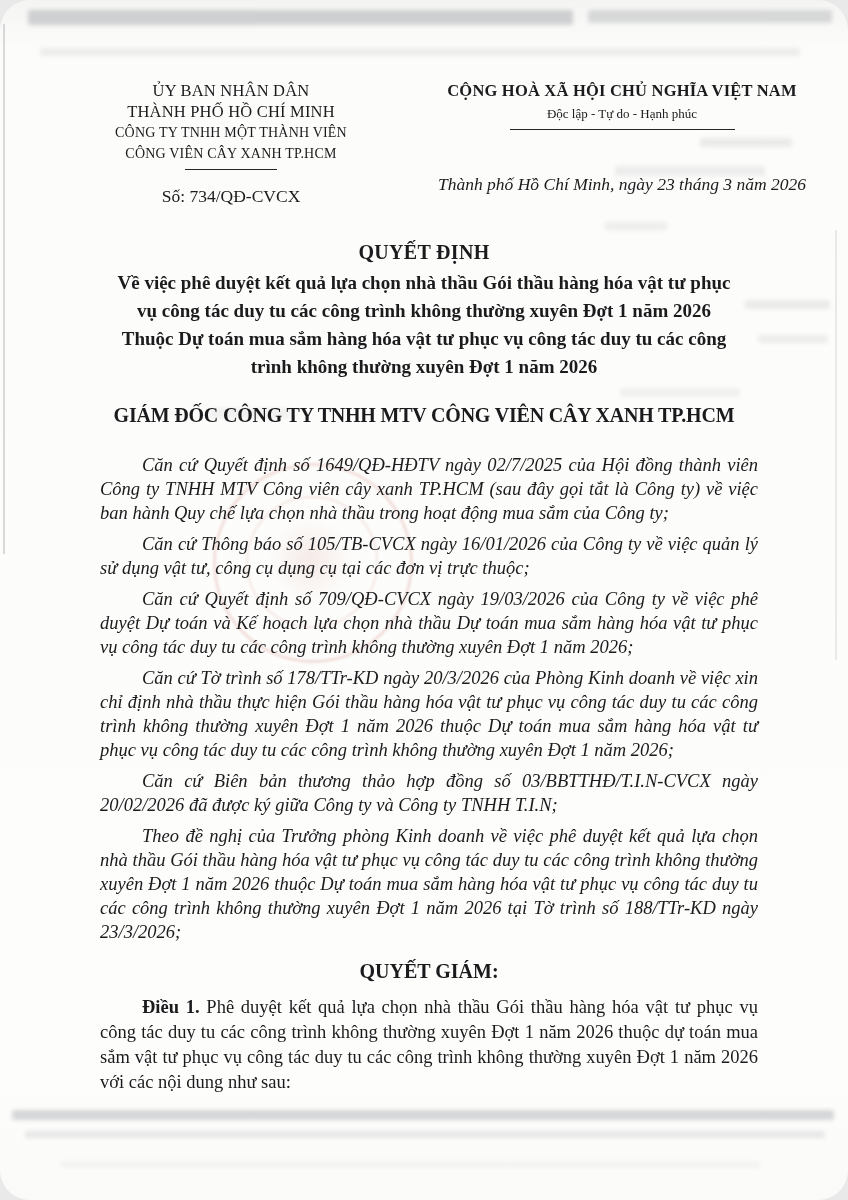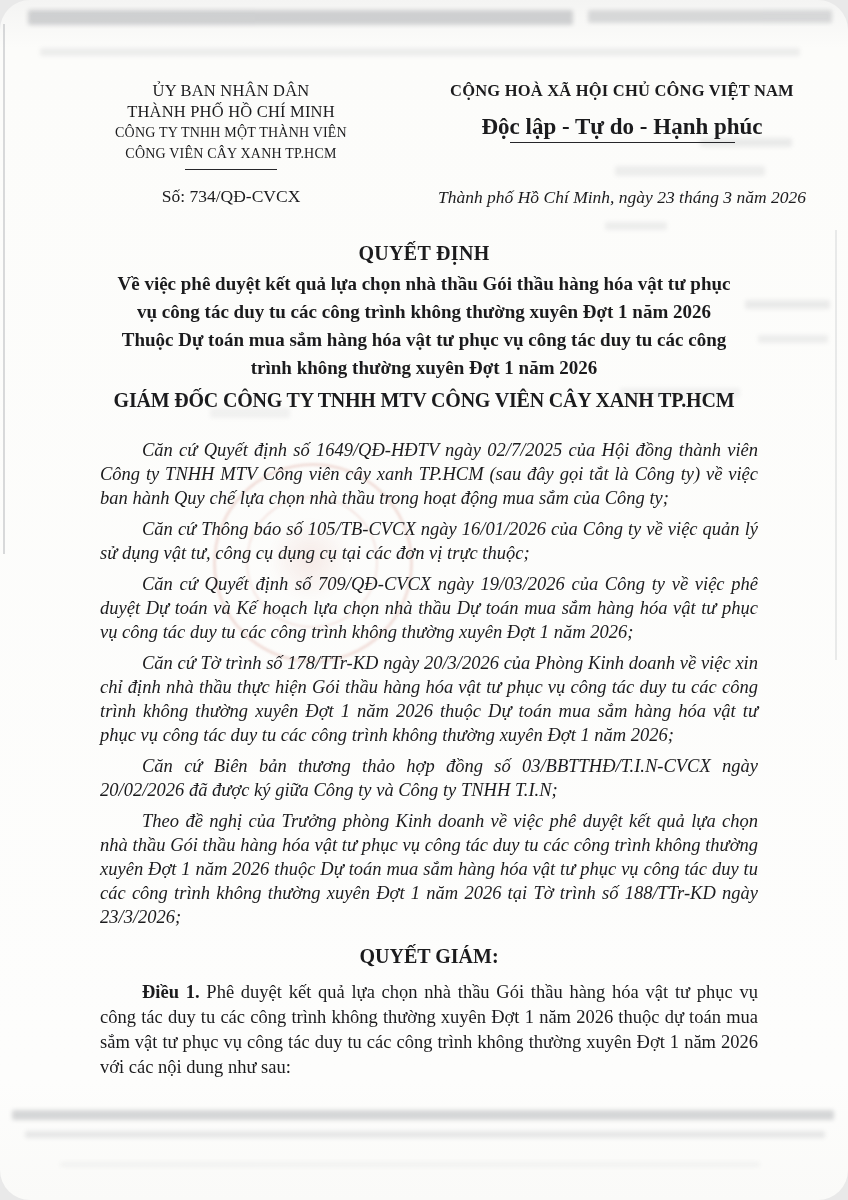--- a/index.html
+++ b/index.html
@@ -16,28 +16,28 @@
   .content{position:absolute;inset:0;padding-top:80px;}
   
   .header-row{display:flex;justify-content:space-between;padding:0 6px 0 66px;}
   .org-block{width:330px;text-align:center;}
   .org-line{font-size:16.5px;line-height:21px;letter-spacing:.2px;}
   .org-line.bold{font-weight:normal;font-size:14px;}
   .org-rule{width:92px;border-top:1.6px solid #26262a;margin:5px auto 0;}
   .doc-number{font-size:17.5px;margin-top:16px;}
   .nat-block{width:440px;text-align:center;}
   .nat-country{font-weight:bold;font-size:16.5px;line-height:22px;letter-spacing:.2px;}
-  .nat-motto{font-weight:bold;font-size:23px;line-height:22px;margin-top:14px;}
+  .nat-motto{font-weight:normal;font-size:13px;line-height:22px;margin-top:1px;}
   .nat-rule{width:225px;border-top:1.6px solid #26262a;margin:4px auto 0;}
   .dateline{font-style:italic;font-size:17.5px;margin-top:44px;white-space:nowrap;}
   
   .title-block{text-align:center;margin-top:34px;}
   .decision-title{font-weight:bold;font-size:20px;letter-spacing:.3px;}
   .decision-subject{font-weight:bold;font-size:19px;line-height:28px;margin-top:5px;white-space:pre-line;}
-  .authority{font-weight:bold;font-size:20px;margin-top:7px;text-align:center;letter-spacing:-0.2px;}
+  .authority{font-weight:bold;font-size:20px;margin-top:23px;text-align:center;letter-spacing:-0.2px;}
   
   .body{padding:0 90px 0 100px;margin-top:26px;}
   .recital{font-style:italic;font-size:18.5px;line-height:24px;text-align:justify;text-indent:42px;margin:0 0 7px 0;}
   .resolve-heading{font-weight:bold;font-size:20px;text-align:center;margin:16px 0 12px 0;}
   .article{font-size:18.5px;line-height:25px;text-align:justify;text-indent:42px;margin:0;}
   .article b{font-weight:bold;}
   
   .art{position:absolute;pointer-events:none;}
   .g{background:#686c73;filter:blur(2px);border-radius:2px;}
   .a1{left:28px;top:10px;width:545px;height:15px;opacity:.28;}
@@ -88,21 +88,21 @@
     <div class="header-row">
       <div class="org-block">
         <div class="org-line">ỦY BAN NHÂN DÂN</div>
         <div class="org-line">THÀNH PHỐ HỒ CHÍ MINH</div>
         <div class="org-line bold">CÔNG TY TNHH MỘT THÀNH VIÊN</div>
         <div class="org-line bold">CÔNG VIÊN CÂY XANH TP.HCM</div>
         <div class="org-rule"></div>
         <div class="doc-number">Số: 734/QĐ-CVCX</div>
       </div>
       <div class="nat-block">
-        <div class="nat-country">CỘNG HOÀ XÃ HỘI CHỦ CÔNG VIỆT NAM</div>
+        <div class="nat-country">CỘNG HOÀ XÃ HỘI CHỦ NGHĨA VIỆT NAM</div>
         <div class="nat-motto">Độc lập - Tự do - Hạnh phúc</div>
         <div class="nat-rule"></div>
         <div class="dateline">Thành phố Hồ Chí Minh, ngày 23 tháng 3 năm 2026</div>
       </div>
     </div>
 
     <div class="title-block">
       <div class="decision-title">QUYẾT ĐỊNH</div>
       <div class="decision-subject">Về việc phê duyệt kết quả lựa chọn nhà thầu Gói thầu hàng hóa vật tư phục
 vụ công tác duy tu các công trình không thường xuyên Đợt 1 năm 2026

